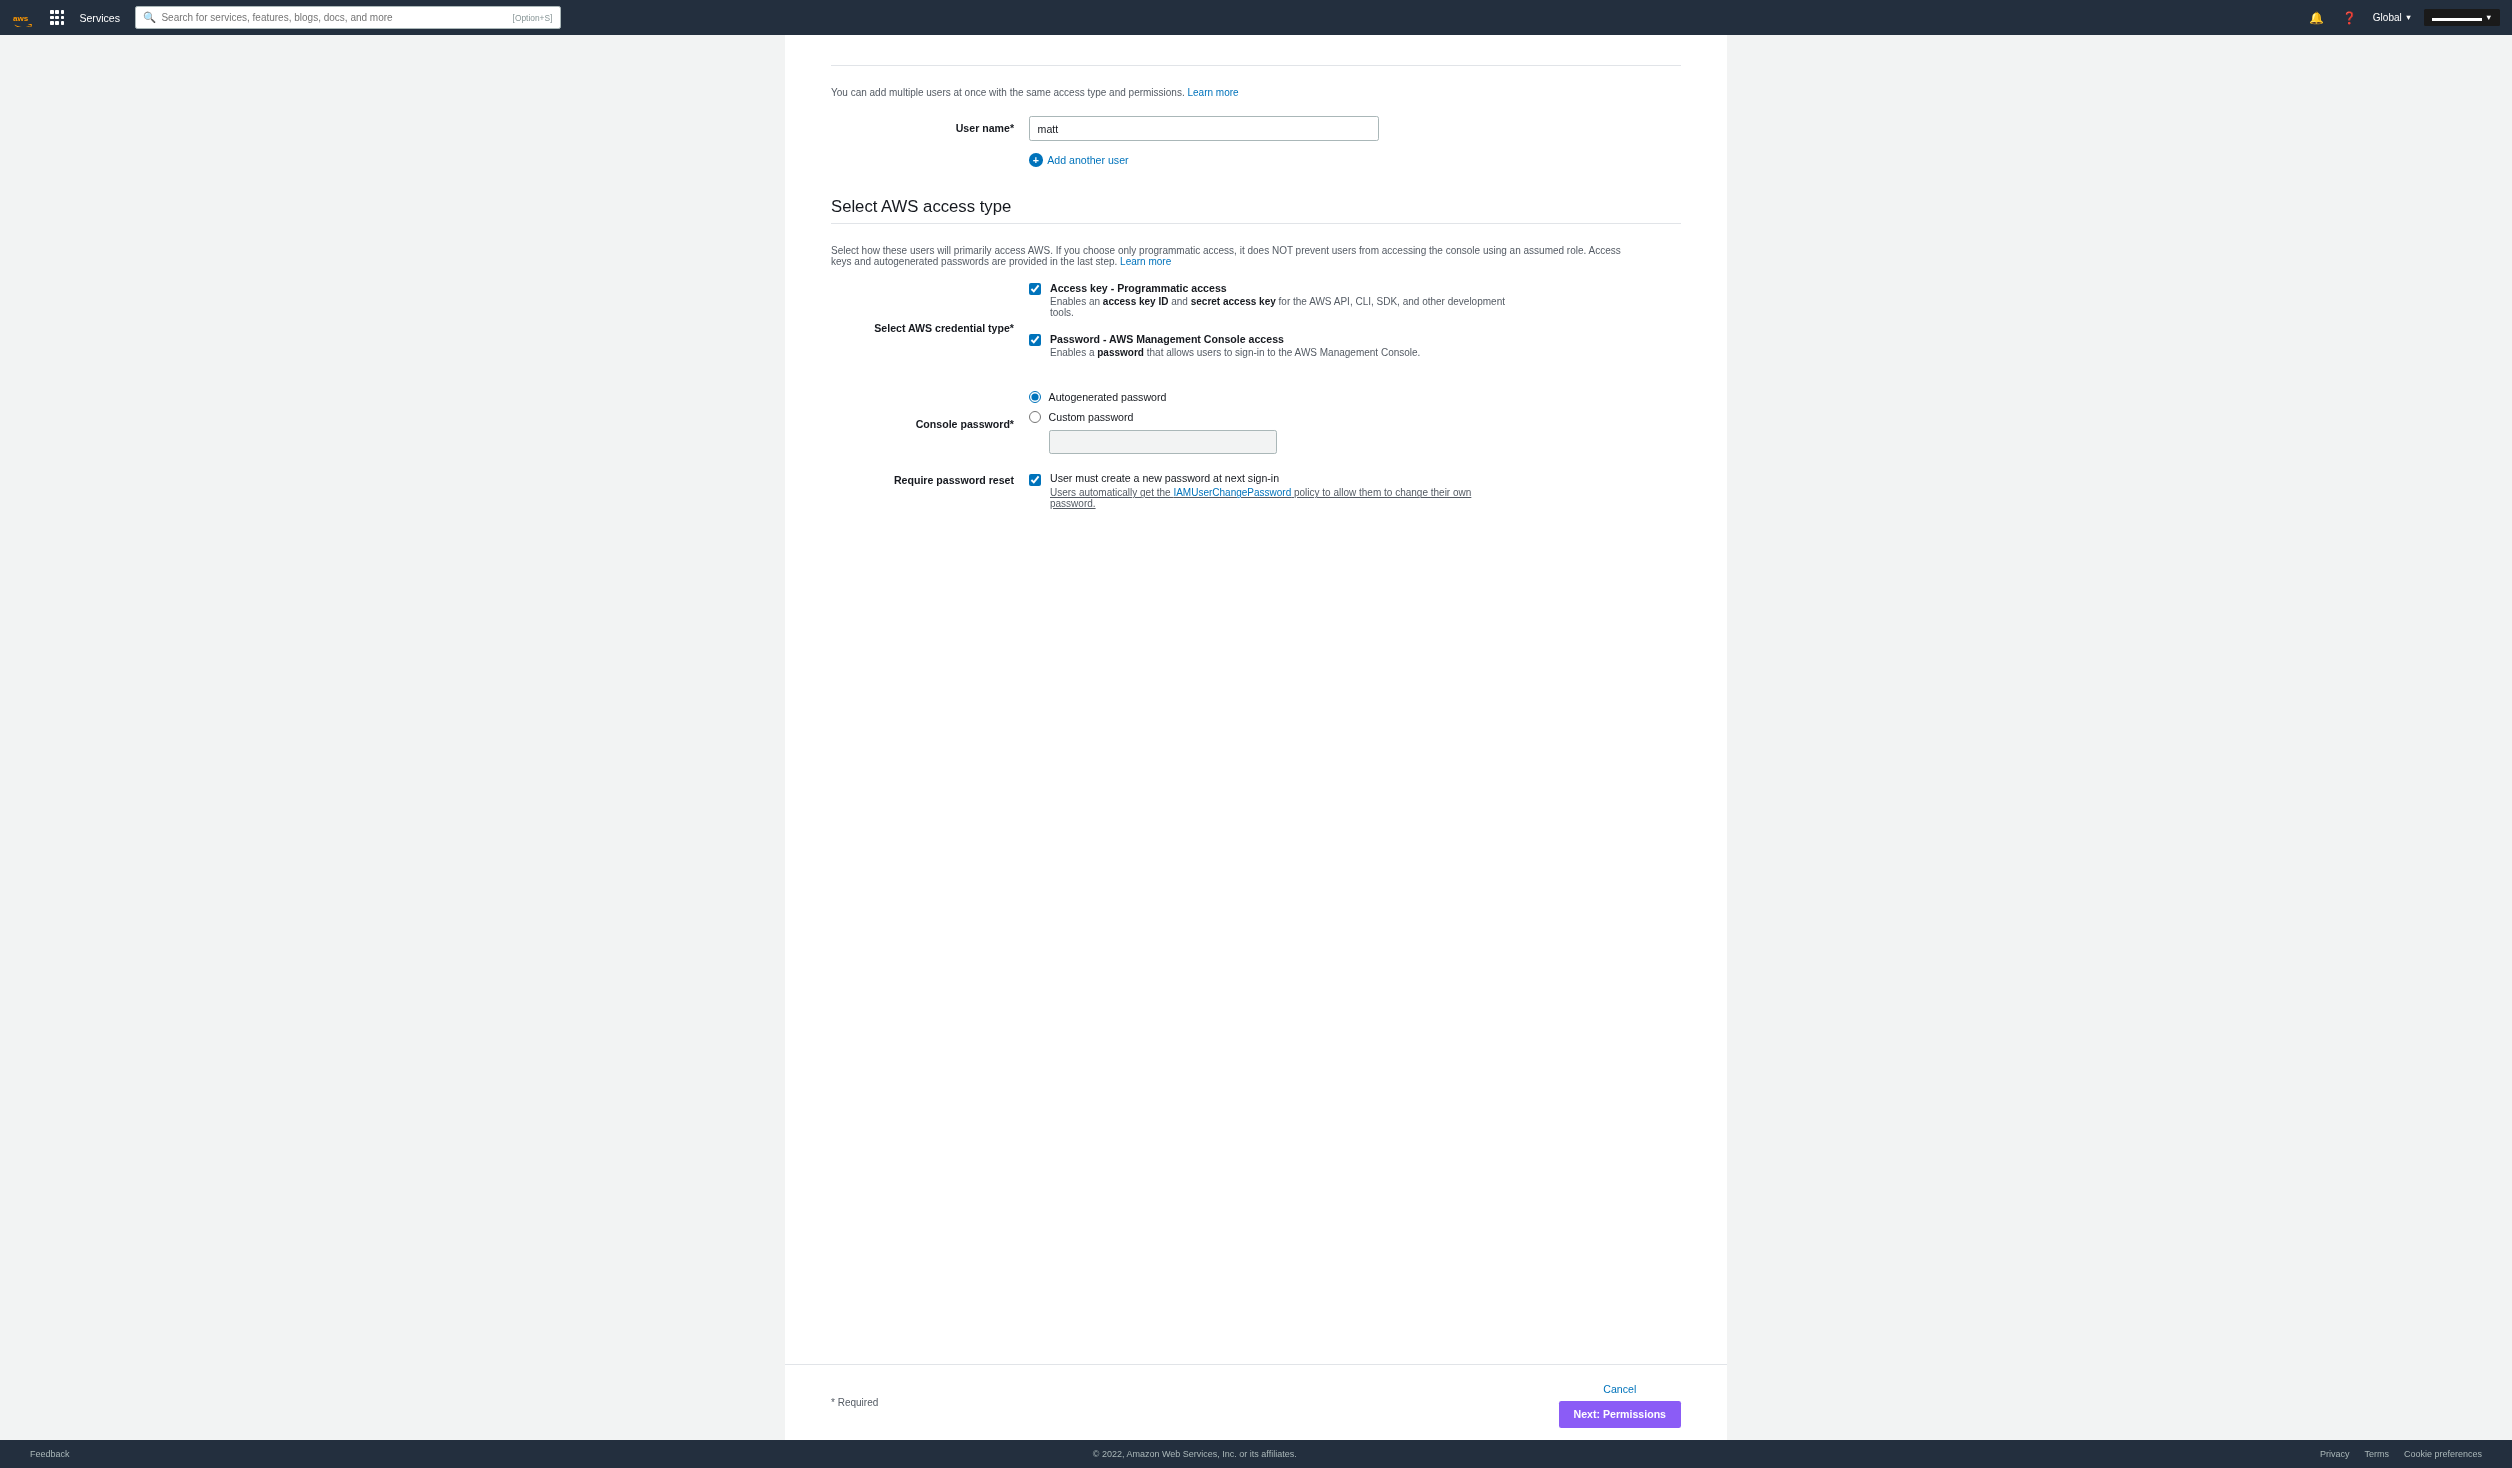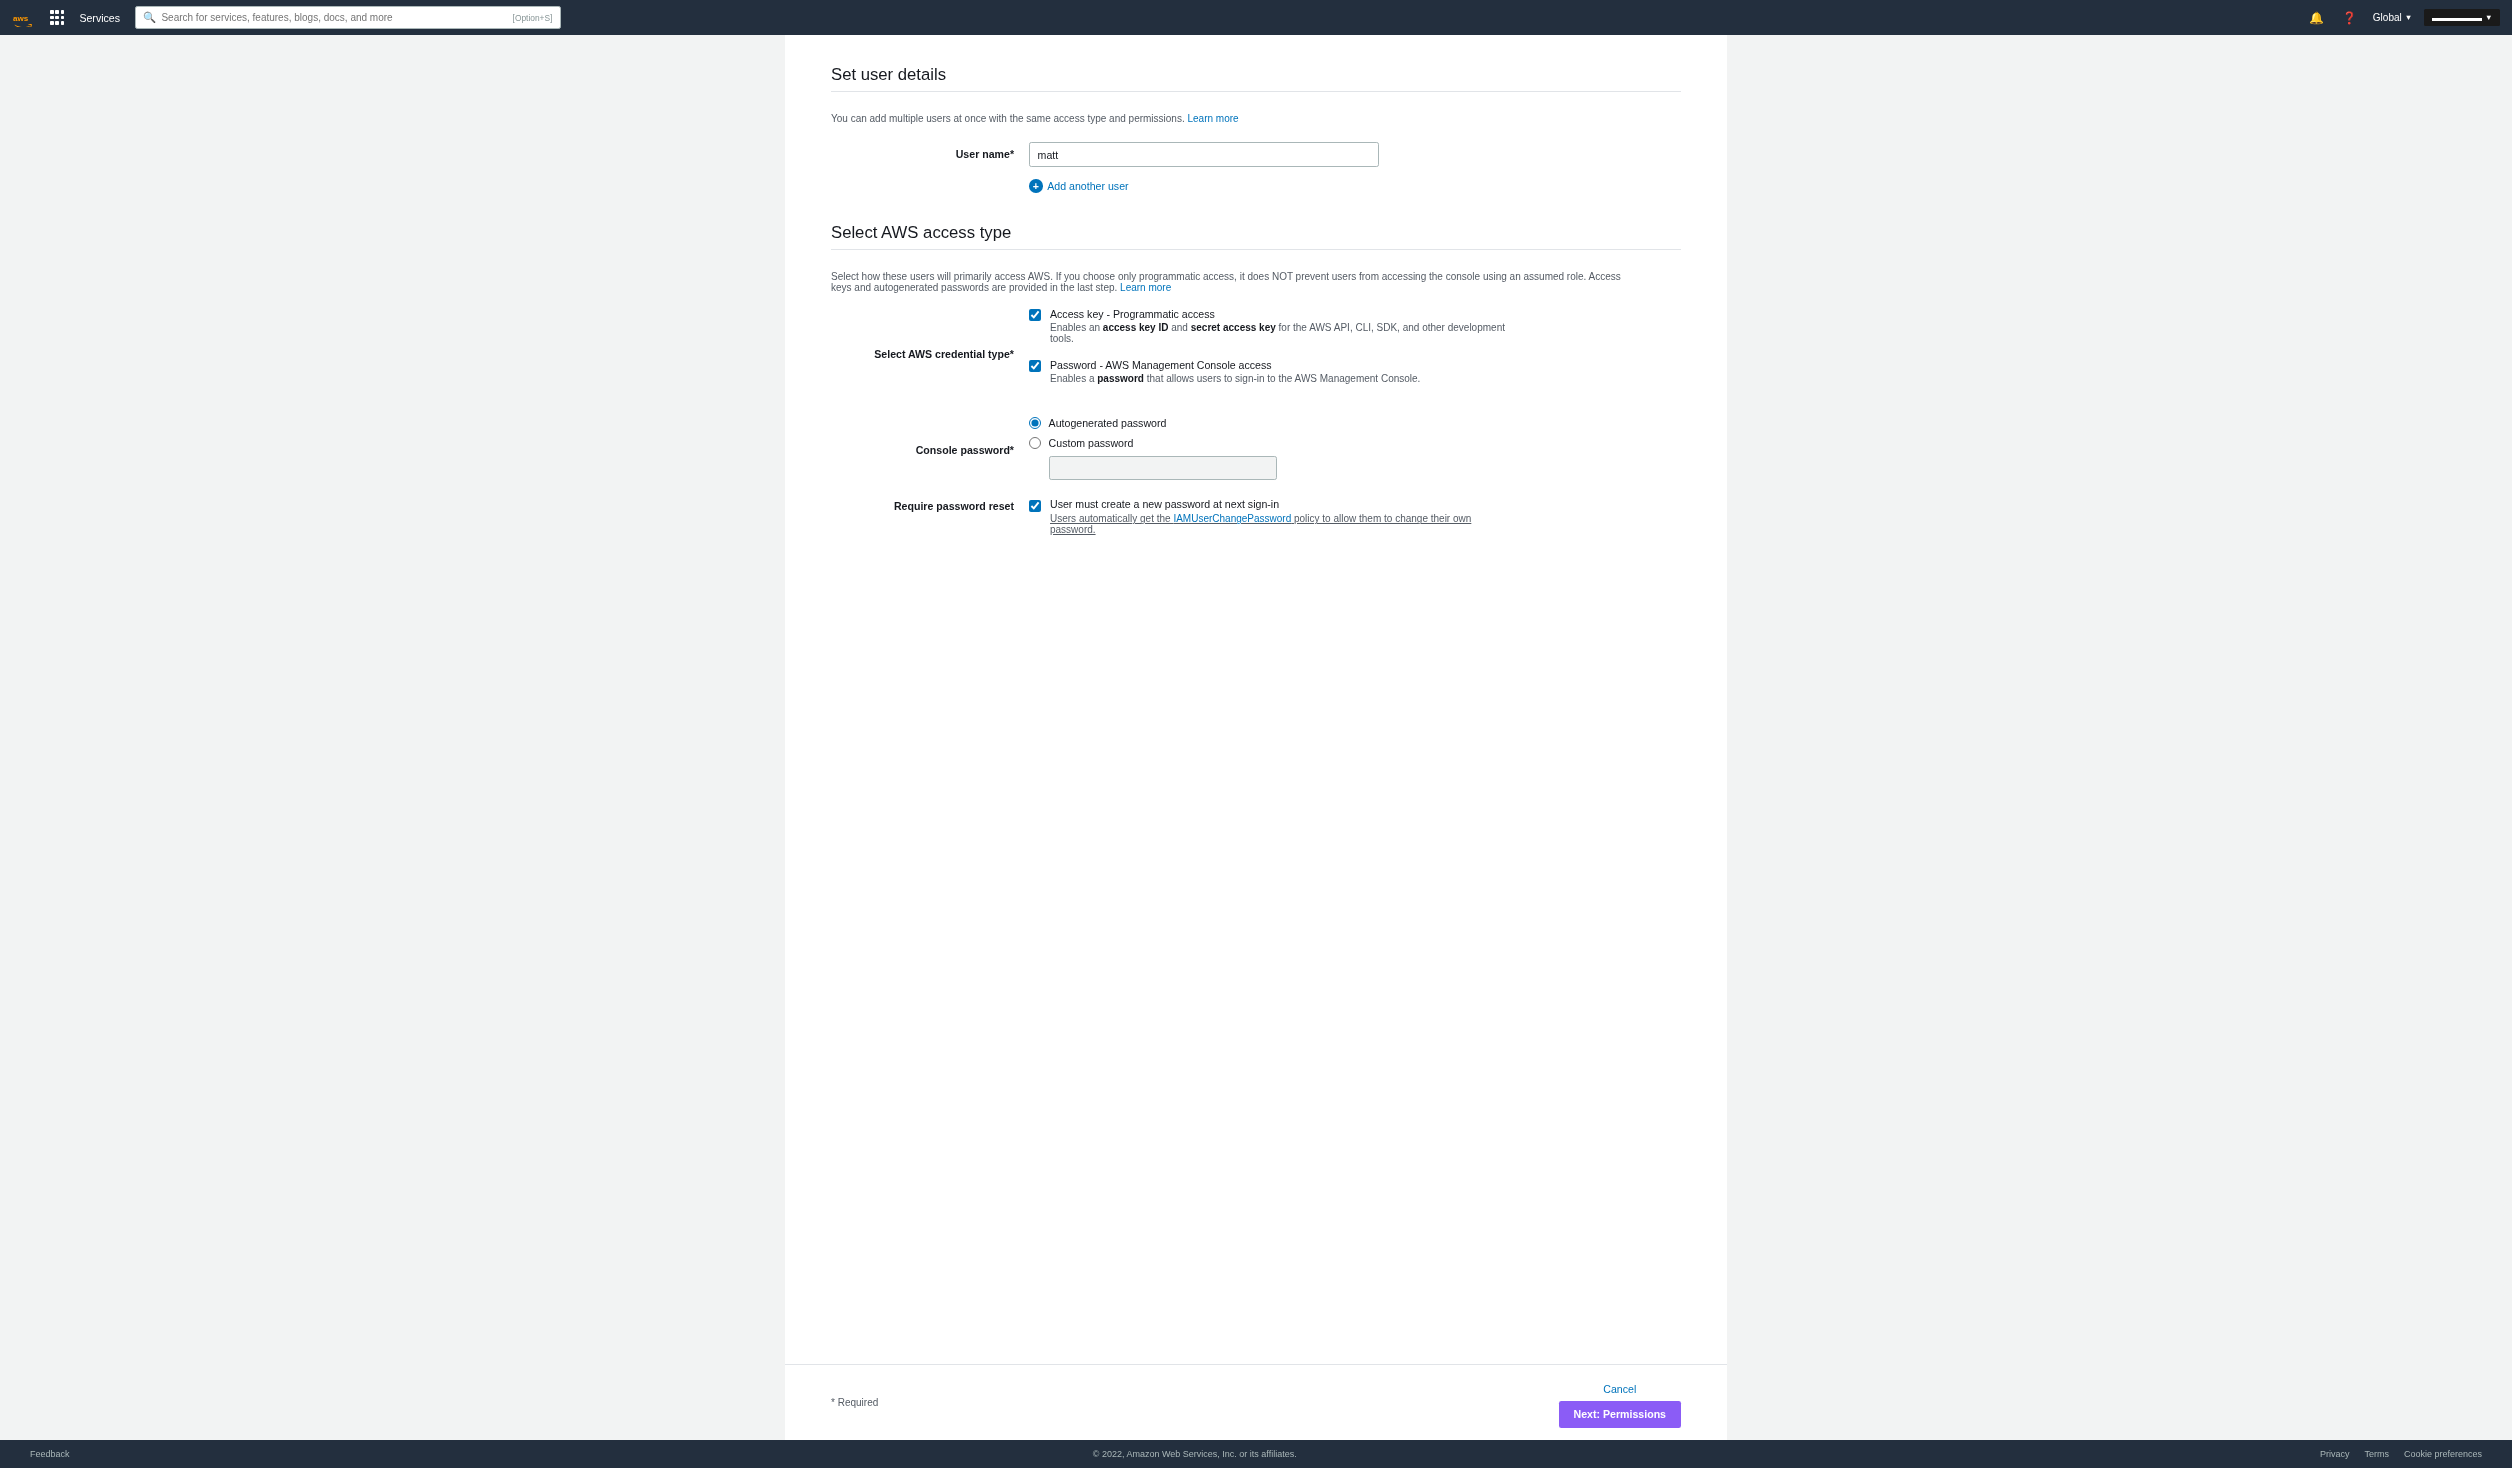--- a/index.html
+++ b/index.html
@@ -232,21 +232,21 @@
     .checkbox-option input[type="checkbox"] {
       width: 12px;
       height: 12px;
       margin-top: 1.5px;
       accent-color: #0073bb;
       cursor: pointer;
       flex-shrink: 0;
     }
     .checkbox-text .option-title {
       font-size: 10.6px;
-      font-weight: 400;
+      font-weight: 700;
       color: #16191f;
     }
     .checkbox-text .option-desc {
       font-size: 10px;
       color: #545b64;
       margin-top: 2.3px;
       max-width: 456px;
     }
     .checkbox-text .option-desc strong {
       font-weight: 700;
@@ -440,21 +440,20 @@
     <div class="nav-account">
       <span>▬▬▬▬▬</span>
       <span class="chevron-down">▼</span>
     </div>
   </div>
 </nav>
 
 <div class="main-content">
 
   <section>
-    <h2 class="section-title">Set user details</h2>
     <hr class="section-divider">
     <p class="section-subtitle">
       <span>You can add multiple users at once with the same access type and permissions.</span>
       <a href="#" class="learn-more">Learn more</a>
     </p>
 
     <div class="form-row">
       <label class="form-label">User name*</label>
       <div class="form-field">
         <input type="text" class="form-input" value="matt" style="">

